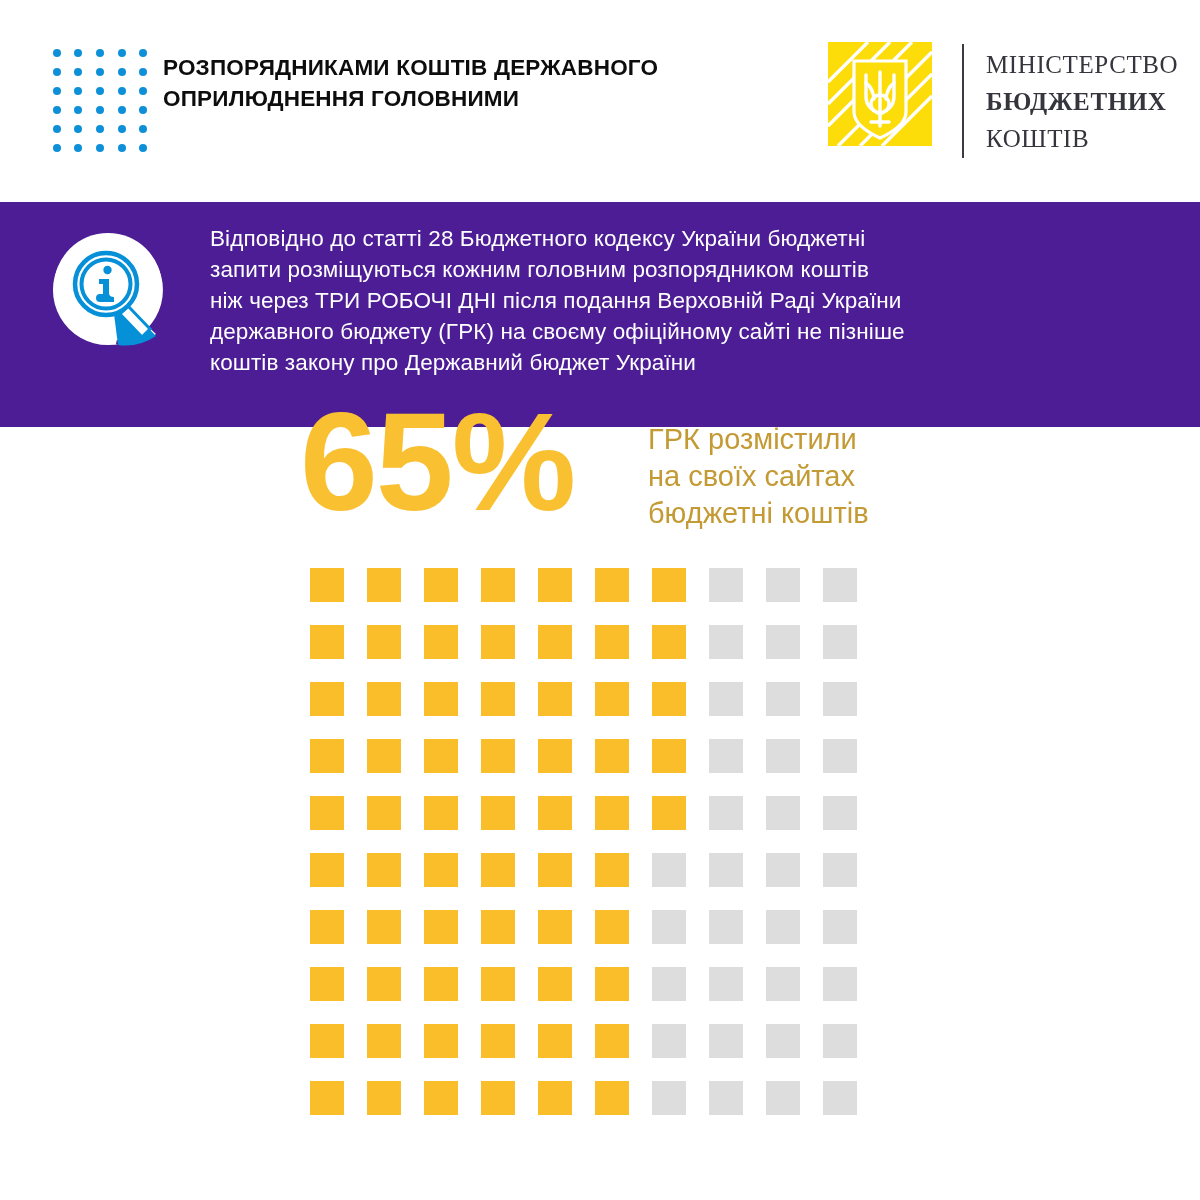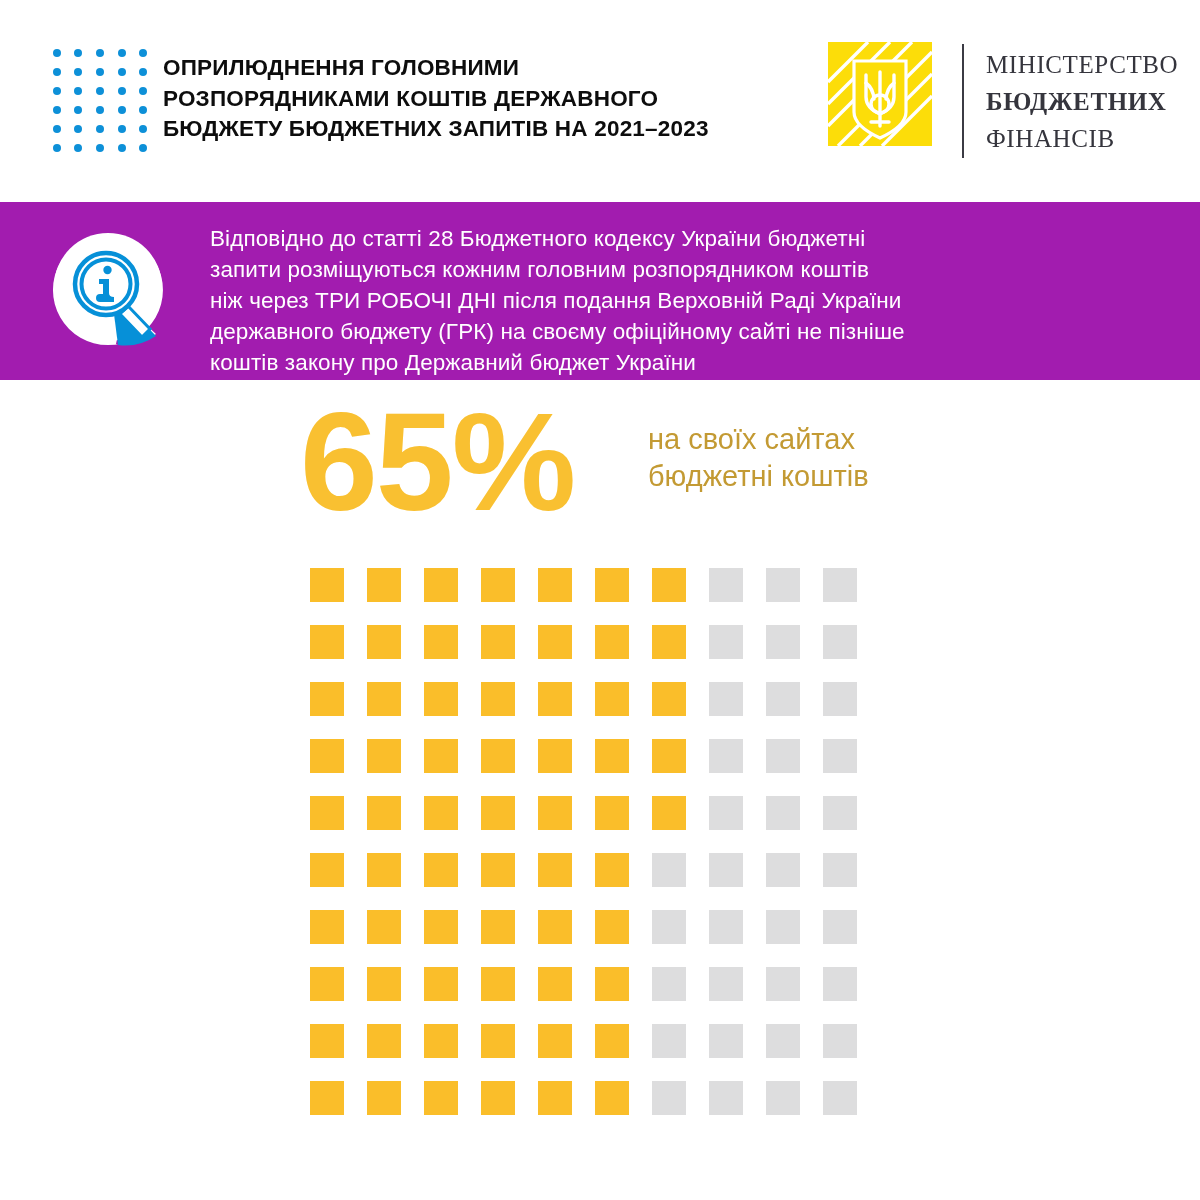--- a/index.html
+++ b/index.html
@@ -95,22 +95,22 @@
     letter-spacing: 0.6px;
   }
   .logo-words span.strong { font-weight: bold; }
 
   
   .banner {
     position: absolute;
     left: 0;
     top: 202px;
     width: 1200px;
-    height: 178px;
-    background: #a21caf;
+    height: 225px;
+    background: #4c1d95;
   }
   .banner-icon {
     position: absolute;
     left: 52px;
     top: 30px;
     width: 112px;
     height: 118px;
   }
   .banner-text {
     position: absolute;
@@ -205,23 +205,22 @@
       <i></i>
       <i></i>
     <i></i>
       <i></i>
       <i></i>
       <i></i>
       <i></i>
   </div>
 
   <h1 class="header-title">
+    <span class="tline">РОЗПОРЯДНИКАМИ КОШТІВ ДЕРЖАВНОГО</span>
     <span class="tline">ОПРИЛЮДНЕННЯ ГОЛОВНИМИ</span>
-    <span class="tline">РОЗПОРЯДНИКАМИ КОШТІВ ДЕРЖАВНОГО</span>
-    <span class="tline">БЮДЖЕТУ БЮДЖЕТНИХ ЗАПИТІВ НА 2021–2023</span>
   </h1>
 
   <div class="logo-block">
     <div class="logo-mark">
       <svg width="112" height="112" viewBox="0 0 112 112" aria-hidden="true">
         <rect x="0" y="0" width="104" height="104" fill="#FCDD09"></rect>
         <g stroke="#FFFFFF" stroke-width="3.4" fill="none">
           <line x1="0" y1="40" x2="40" y2="0"></line>
           <line x1="0" y1="62" x2="62" y2="0"></line>
           <line x1="0" y1="84" x2="84" y2="0"></line>
@@ -238,21 +237,21 @@
           <path d="M66 41 Q59 46 58 57"></path>
           <path d="M43 80 H61"></path>
           <circle cx="52" cy="62" r="9"></circle>
         </g>
       </svg>
     </div>
     <div class="logo-sep"></div>
     <div class="logo-words">
       <span>МІНІСТЕРСТВО</span>
       <span class="strong">БЮДЖЕТНИХ</span>
-      <span>ФІНАНСІВ</span>
+      <span>КОШТІВ</span>
     </div>
   </div>
 </div>
 
 <div class="banner">
 
   <div class="banner-icon">
     <svg width="112" height="118" viewBox="0 0 112 118" aria-hidden="true">
       <path d="M56 3 A55 55 0 1 1 55.9 3 Z M72 72 L104 102 A55 55 0 0 1 64 112 Z" fill="#FFFFFF" fill-rule="evenodd"></path>
       <circle cx="56" cy="55" r="54" fill="#FFFFFF"></circle>
@@ -270,20 +269,21 @@
     <span class="bline">запити розміщуються кожним головним розпорядником коштів</span>
     <span class="bline">ніж через ТРИ РОБОЧІ ДНІ після подання Верховній Раді України</span>
     <span class="bline">державного бюджету (ГРК) на своєму офіційному сайті не пізніше</span>
     <span class="bline">коштів закону про Державний бюджет України</span>
   </div>
 </div>
 
 <div class="stat">
   <div class="stat-number">65%</div>
   <div class="stat-caption">
+    <span>ГРК розмістили</span>
     <span>на своїх сайтах</span>
     <span>бюджетні коштів</span>
   </div>
 </div>
 
 <div class="square-grid" id="pictogram">
     <b class="on"></b>
     <b class="on"></b>
     <b class="on"></b>
     <b class="on"></b>

